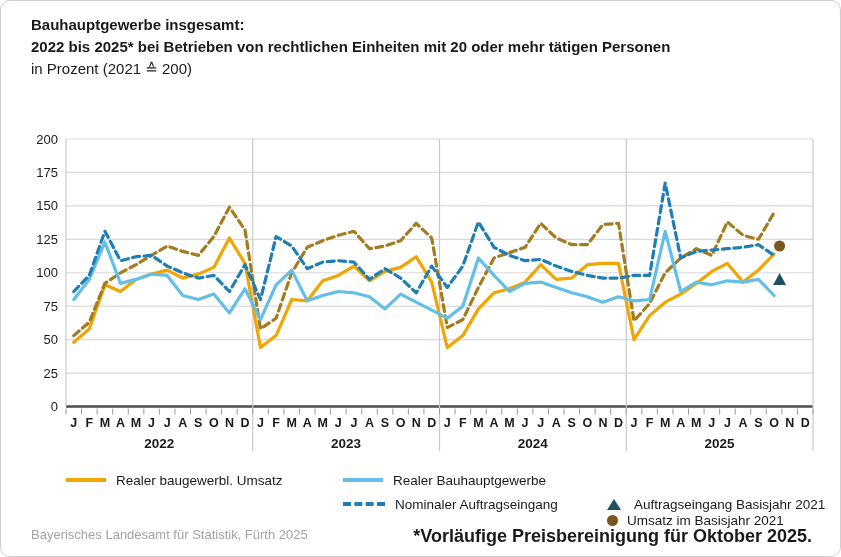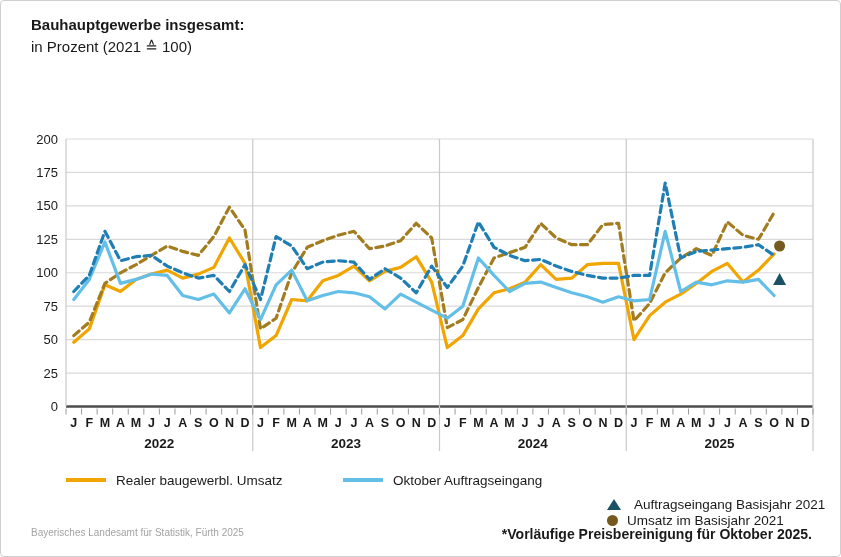--- a/index.html
+++ b/index.html
@@ -1,36 +1,37 @@
 <!DOCTYPE html>
 <html><head>
 <meta charset="utf-8">
 <style>
   html,body{margin:0;padding:0;background:#ffffff;font-family:"Liberation Sans",sans-serif;}
-  .frame{position:relative;width:839px;height:555px;border:1px solid #cfcfcf;border-radius:4px;background:#ffffff;overflow:hidden;text-decoration:underline;}
+  .frame{position:relative;width:839px;height:555px;border:1px solid #cfcfcf;border-radius:10px;background:#ffffff;overflow:hidden;text-decoration:underline;}
   .title-block{position:absolute;left:30px;top:13px;color:#1a1a1a;font-size:15px;line-height:22px;}
   .title-block .b{font-weight:700;}
   .chart-svg{position:absolute;left:0;top:0;}
   .legend-item{position:absolute;display:flex;align-items:center;gap:10px;height:16px;}
   .legend-label{font-size:13.5px;color:#1a1a1a;white-space:nowrap;}
   .sw-solid{width:40px;height:0;border-top:4px solid #000;}
   .sw-dashed{width:42px;height:0;border-top:4px dashed #000;}
   .sw-circle{width:11px;height:11px;border-radius:50%;background:#000;margin-left:14px;margin-right:-1px;}
   .sw-triangle{width:0;height:0;border-left:7px solid transparent;border-right:7px solid transparent;border-bottom:11px solid #000;margin-left:14px;margin-right:-1px;}
-  .footer-source{position:absolute;left:30px;top:526px;font-size:10px;color:#a3a3a3;}
-  .footer-note{position:absolute;right:28px;top:525px;font-size:14px;font-weight:700;color:#1a1a1a;}
+  .footer-source{position:absolute;left:30px;top:526px;font-size:13px;color:#a3a3a3;}
+  .footer-note{position:absolute;right:28px;top:525px;font-size:18px;font-weight:700;color:#1a1a1a;}
 </style>
 </head>
 <body>
 
 <div class="frame">
 
   <div class="title-block">
     <div class="b">Bauhauptgewerbe insgesamt:</div>
-    <div>in Prozent (2021 ≙ 100)</div>
+    <div class="b">2022 bis 2025* bei Betrieben von rechtlichen Einheiten mit 20 oder mehr tätigen Personen</div>
+    <div>in Prozent (2021 ≙ 200)</div>
   </div>
 
   <svg id="plot" class="chart-svg" width="841" height="557" viewBox="0 0 841 557">
       <line x1="65" x2="812" y1="405.5" y2="405.5" stroke="#4d4d4d" stroke-width="2.6"></line>
       <text x="57" y="410" text-anchor="end" font-size="13" fill="#1a1a1a">0</text>
       <line x1="65" x2="812" y1="372.0625" y2="372.0625" stroke="#d9d9d9" stroke-width="1.2"></line>
       <text x="57" y="376.5625" text-anchor="end" font-size="13" fill="#1a1a1a">25</text>
       <line x1="65" x2="812" y1="338.625" y2="338.625" stroke="#d9d9d9" stroke-width="1.2"></line>
       <text x="57" y="343.125" text-anchor="end" font-size="13" fill="#1a1a1a">50</text>
       <line x1="65" x2="812" y1="305.1875" y2="305.1875" stroke="#d9d9d9" stroke-width="1.2"></line>
@@ -158,21 +159,25 @@
       <circle cx="778.59375" cy="245" r="5.5" fill="#75591E"></circle>
       <path d="M 772.09375 283.9375 L 785.09375 283.9375 L 778.59375 271.9375 Z" fill="#1B5163"></path>
     </svg>
 
   <div class="legend-item" style="left:65px;top:471px;">
     <span class="sw-solid" style="border-top-color: rgb(240, 165, 0);"></span>
     <span class="legend-label">Realer baugewerbl. Umsatz</span>
   </div>
   <div class="legend-item" style="left:342px;top:471px;">
     <span class="sw-solid" style="border-top-color: rgb(99, 191, 231);"></span>
-    <span class="legend-label">Oktober Auftragseingang</span>
+    <span class="legend-label">Realer Bauhauptgewerbe</span>
+  </div>
+  <div class="legend-item" style="left:342px;top:495px;">
+    <span class="sw-dashed" style="border-top-color: rgb(31, 126, 180);"></span>
+    <span class="legend-label">Nominaler Auftragseingang</span>
   </div>
   <div class="legend-item" style="left:592px;top:471px;margin-top:40px;">
     <span class="sw-circle" style="background: rgb(117, 89, 30);"></span>
     <span class="legend-label">Umsatz im Basisjahr 2021</span>
   </div>
   <div class="legend-item" style="left:592px;top:495px;gap:14px;">
     <span class="sw-triangle" style="border-bottom-color: rgb(27, 81, 99);"></span>
     <span class="legend-label">Auftragseingang Basisjahr 2021</span>
   </div>
 

